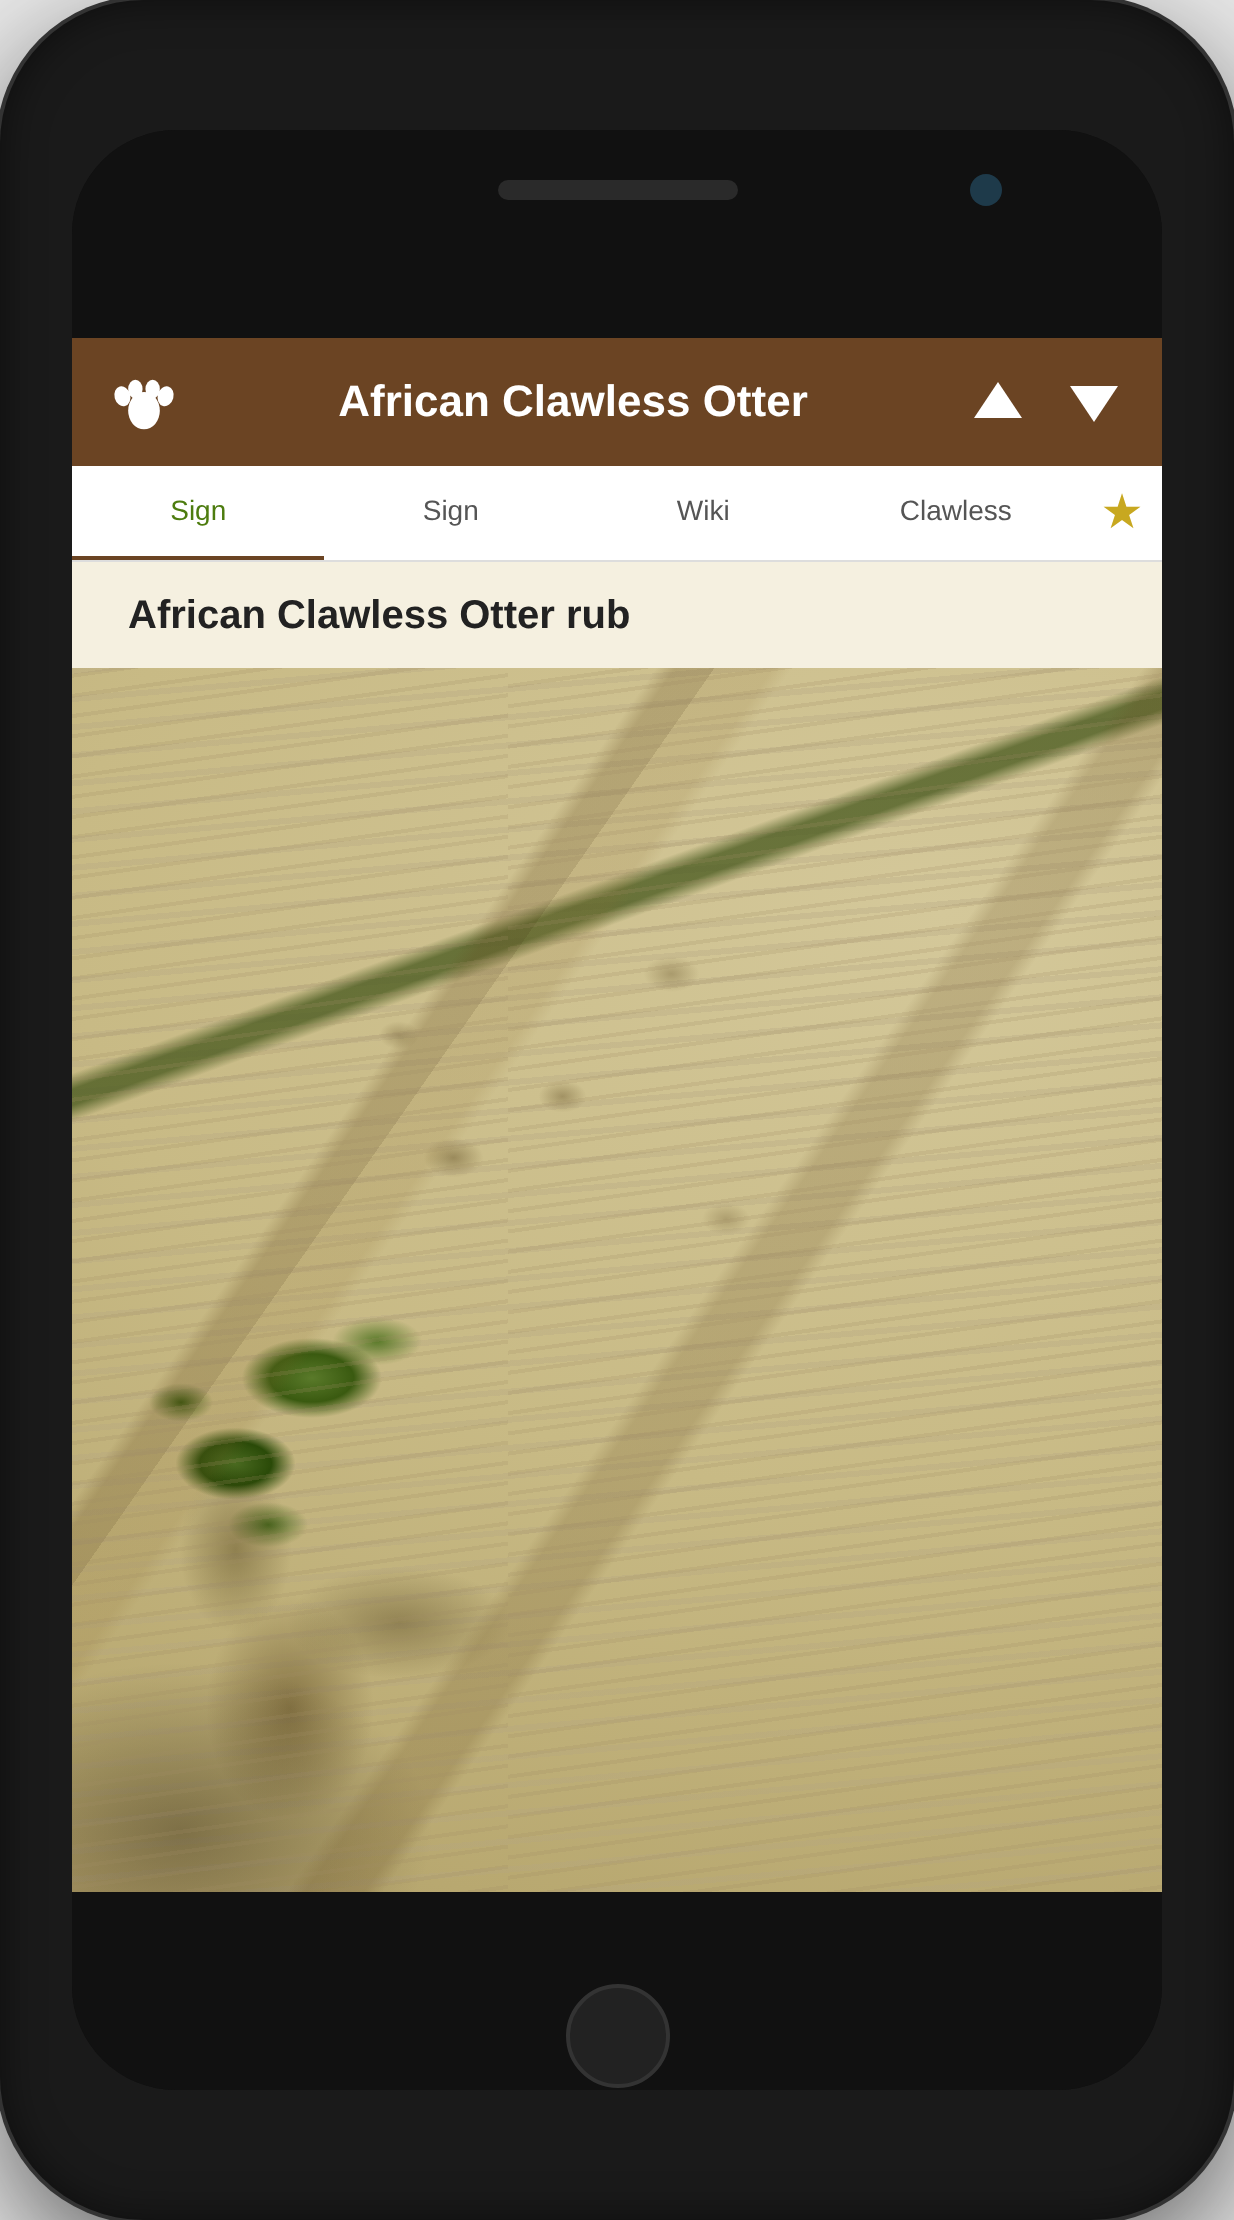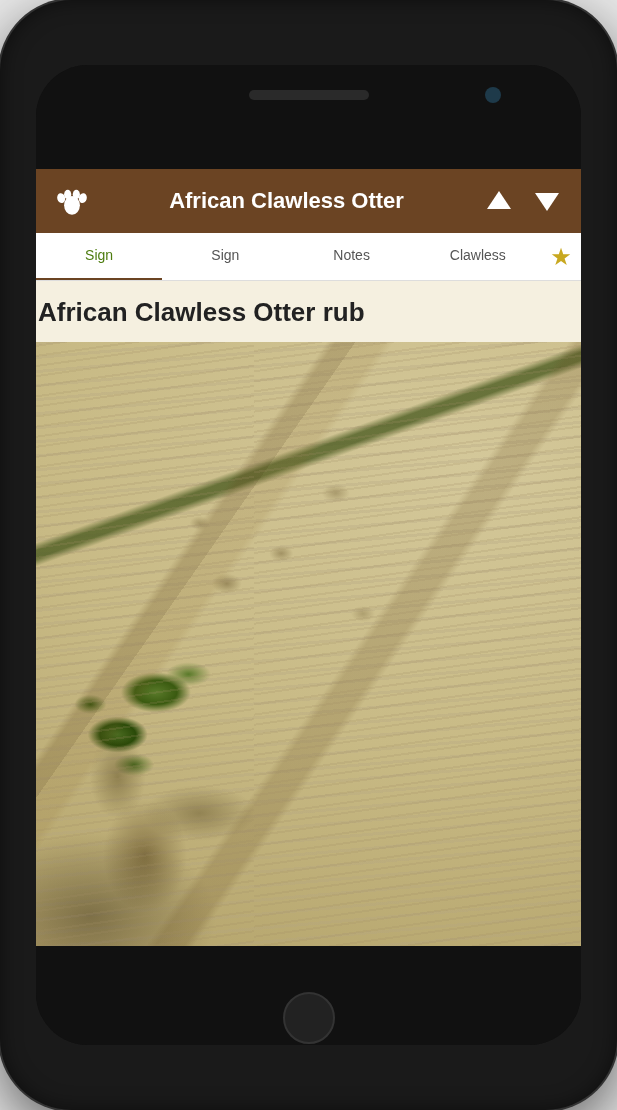--- a/index.html
+++ b/index.html
@@ -185,22 +185,22 @@
     
     .content-area {
       flex: 1;
       overflow: hidden;
       display: flex;
       flex-direction: column;
     }
 
     .content-title {
       background: #f5f0e0;
-      padding: 16px 2px 14px;
-      font-size: 26px;
+      padding: 16px 28px 14px;
+      font-size: 20px;
       font-weight: bold;
       color: #222;
       flex-shrink: 0;
     }
 
     .image-container {
       flex: 1;
       overflow: hidden;
       position: relative;
     }
@@ -336,21 +336,21 @@
         <div class="nav-arrow">
           <svg width="28" height="28" viewBox="0 0 28 28">
             <polygon points="14,24 26,6 2,6" fill="white"></polygon>
           </svg>
         </div>
       </div>
 
       <div class="tab-bar">
         <div class="tab-item active">Sign</div>
         <div class="tab-item">Sign</div>
-        <div class="tab-item">Notes</div>
+        <div class="tab-item">Wiki</div>
         <div class="tab-item">Clawless</div>
         <div class="tab-star">
           <span style="color:#c8a820; font-size:24px;">★</span>
         </div>
       </div>
 
       <div class="content-area">
         <div class="content-title">African Clawless Otter rub</div>
         <div class="image-container">
           <div class="sand-image"></div>

